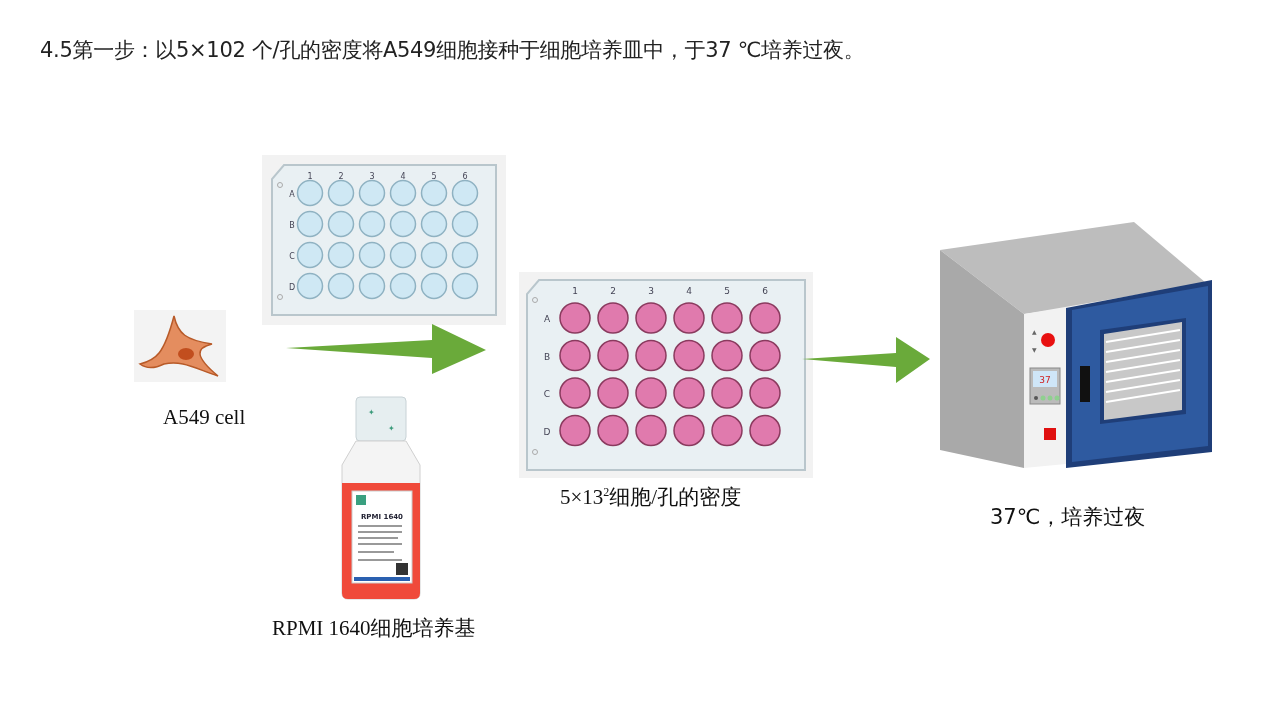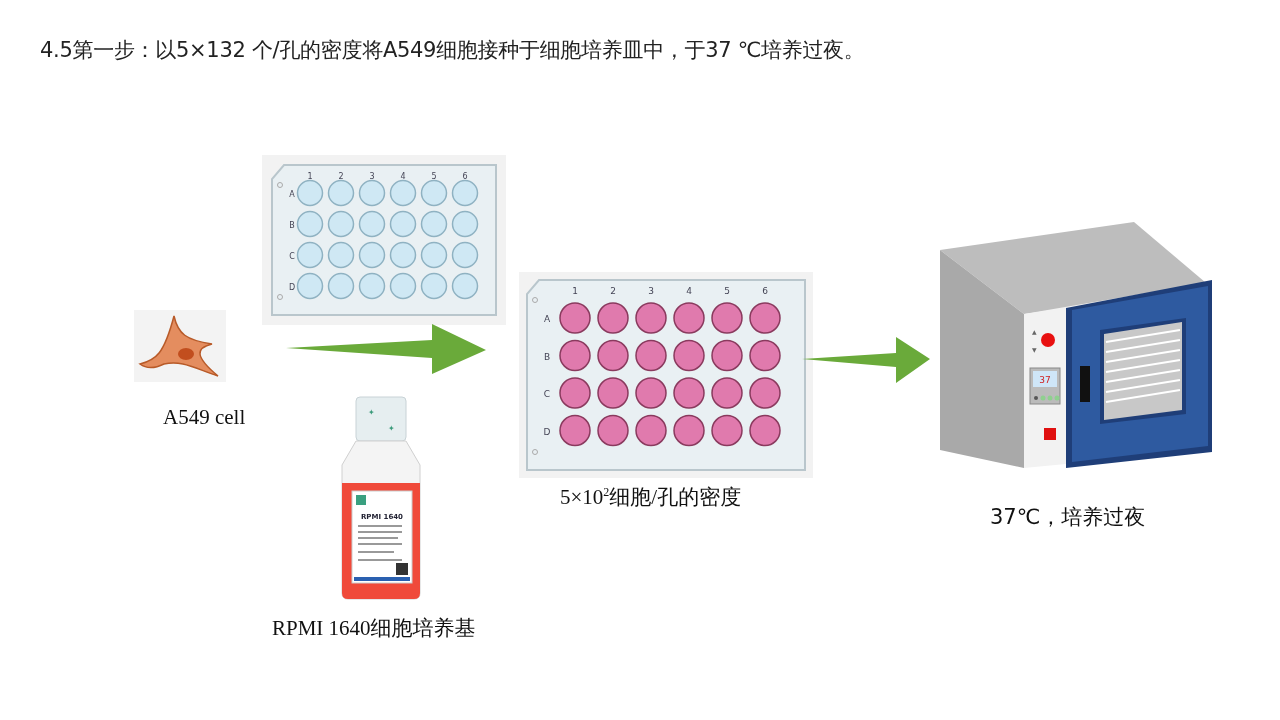--- a/index.html
+++ b/index.html
@@ -12,21 +12,21 @@
   .lbl-cell { left:136px; top:405px; font-size:21px;margin-left:27px; }
   .lbl-density { left:560px; top:483px; font-size:21px; white-space:nowrap; }
   .lbl-density sup { font-size:12px; vertical-align:8px; }
   .lbl-medium { left:272px; top:614px; font-size:21px; white-space:nowrap; }
   .lbl-incub { left:990px; top:503px; font-size:21px; white-space:nowrap; }
   svg text { font-family:"DejaVu Sans", sans-serif; }
 </style>
 </head>
 <body>
 
-<div class="abs title">4.5第一步：以5×132 个/孔的密度将A549细胞接种于细胞培养皿中，于37 ℃培养过夜。</div>
+<div class="abs title">4.5第一步：以5×102 个/孔的密度将A549细胞接种于细胞培养皿中，于37 ℃培养过夜。</div>
 
 <svg class="abs" style="left:134px;top:310px" width="92" height="72">
   <rect x="0" y="0" width="92" height="72" fill="#f3f3f3"></rect>
   <path d="M40 6 C44 24 52 30 78 34 C62 38 60 46 84 66 C60 58 48 50 30 54 C22 58 14 60 6 54 C22 50 30 44 40 6 Z" fill="#e48d5f" stroke="#b85a28" stroke-width="1.5"></path>
   <ellipse cx="52" cy="44" rx="8" ry="6" fill="#c24e1e"></ellipse>
 </svg>
 <div class="abs serif lbl-cell">A549 cell</div>
 
 <svg class="abs" style="left:262px;top:155px" width="244" height="170" id="plate1">
     <rect x="0" y="0" width="244" height="170" fill="#f2f2f2"></rect>
@@ -128,21 +128,21 @@
     <circle cx="208" cy="121" r="15" fill="#e07aad" stroke="#8a3a5e" stroke-width="1.5"></circle>
     <circle cx="246" cy="121" r="15" fill="#e07aad" stroke="#8a3a5e" stroke-width="1.5"></circle>
     <text x="28" y="162.5" font-size="9" fill="#445" text-anchor="middle">D</text>
     <circle cx="56" cy="158.5" r="15" fill="#e07aad" stroke="#8a3a5e" stroke-width="1.5"></circle>
     <circle cx="94" cy="158.5" r="15" fill="#e07aad" stroke="#8a3a5e" stroke-width="1.5"></circle>
     <circle cx="132" cy="158.5" r="15" fill="#e07aad" stroke="#8a3a5e" stroke-width="1.5"></circle>
     <circle cx="170" cy="158.5" r="15" fill="#e07aad" stroke="#8a3a5e" stroke-width="1.5"></circle>
     <circle cx="208" cy="158.5" r="15" fill="#e07aad" stroke="#8a3a5e" stroke-width="1.5"></circle>
     <circle cx="246" cy="158.5" r="15" fill="#e07aad" stroke="#8a3a5e" stroke-width="1.5"></circle>
   </svg>
-<div class="abs serif lbl-density"><span>5×10</span><sup>2</sup><span>细胞/孔的密度</span></div>
+<div class="abs serif lbl-density"><span>5×13</span><sup>2</sup><span>细胞/孔的密度</span></div>
 
 <svg class="abs" style="left:802px;top:335px" width="132" height="52">
   <polygon points="0,24 94,18 94,2 128,24 94,48 94,32" fill="#6aaa3a"></polygon>
 </svg>
 
 <svg class="abs" style="left:936px;top:218px" width="282" height="252">
   <polygon points="4,32 198,4 276,70 88,96" fill="#bdbdbd"></polygon>
   <polygon points="4,32 88,96 88,250 4,232" fill="#a9a9a9"></polygon>
   <polygon points="88,96 276,64 276,232 88,250" fill="#f2f2f2"></polygon>
   <polygon points="130,90 276,62 276,234 130,250" fill="#1f3e78"></polygon>

